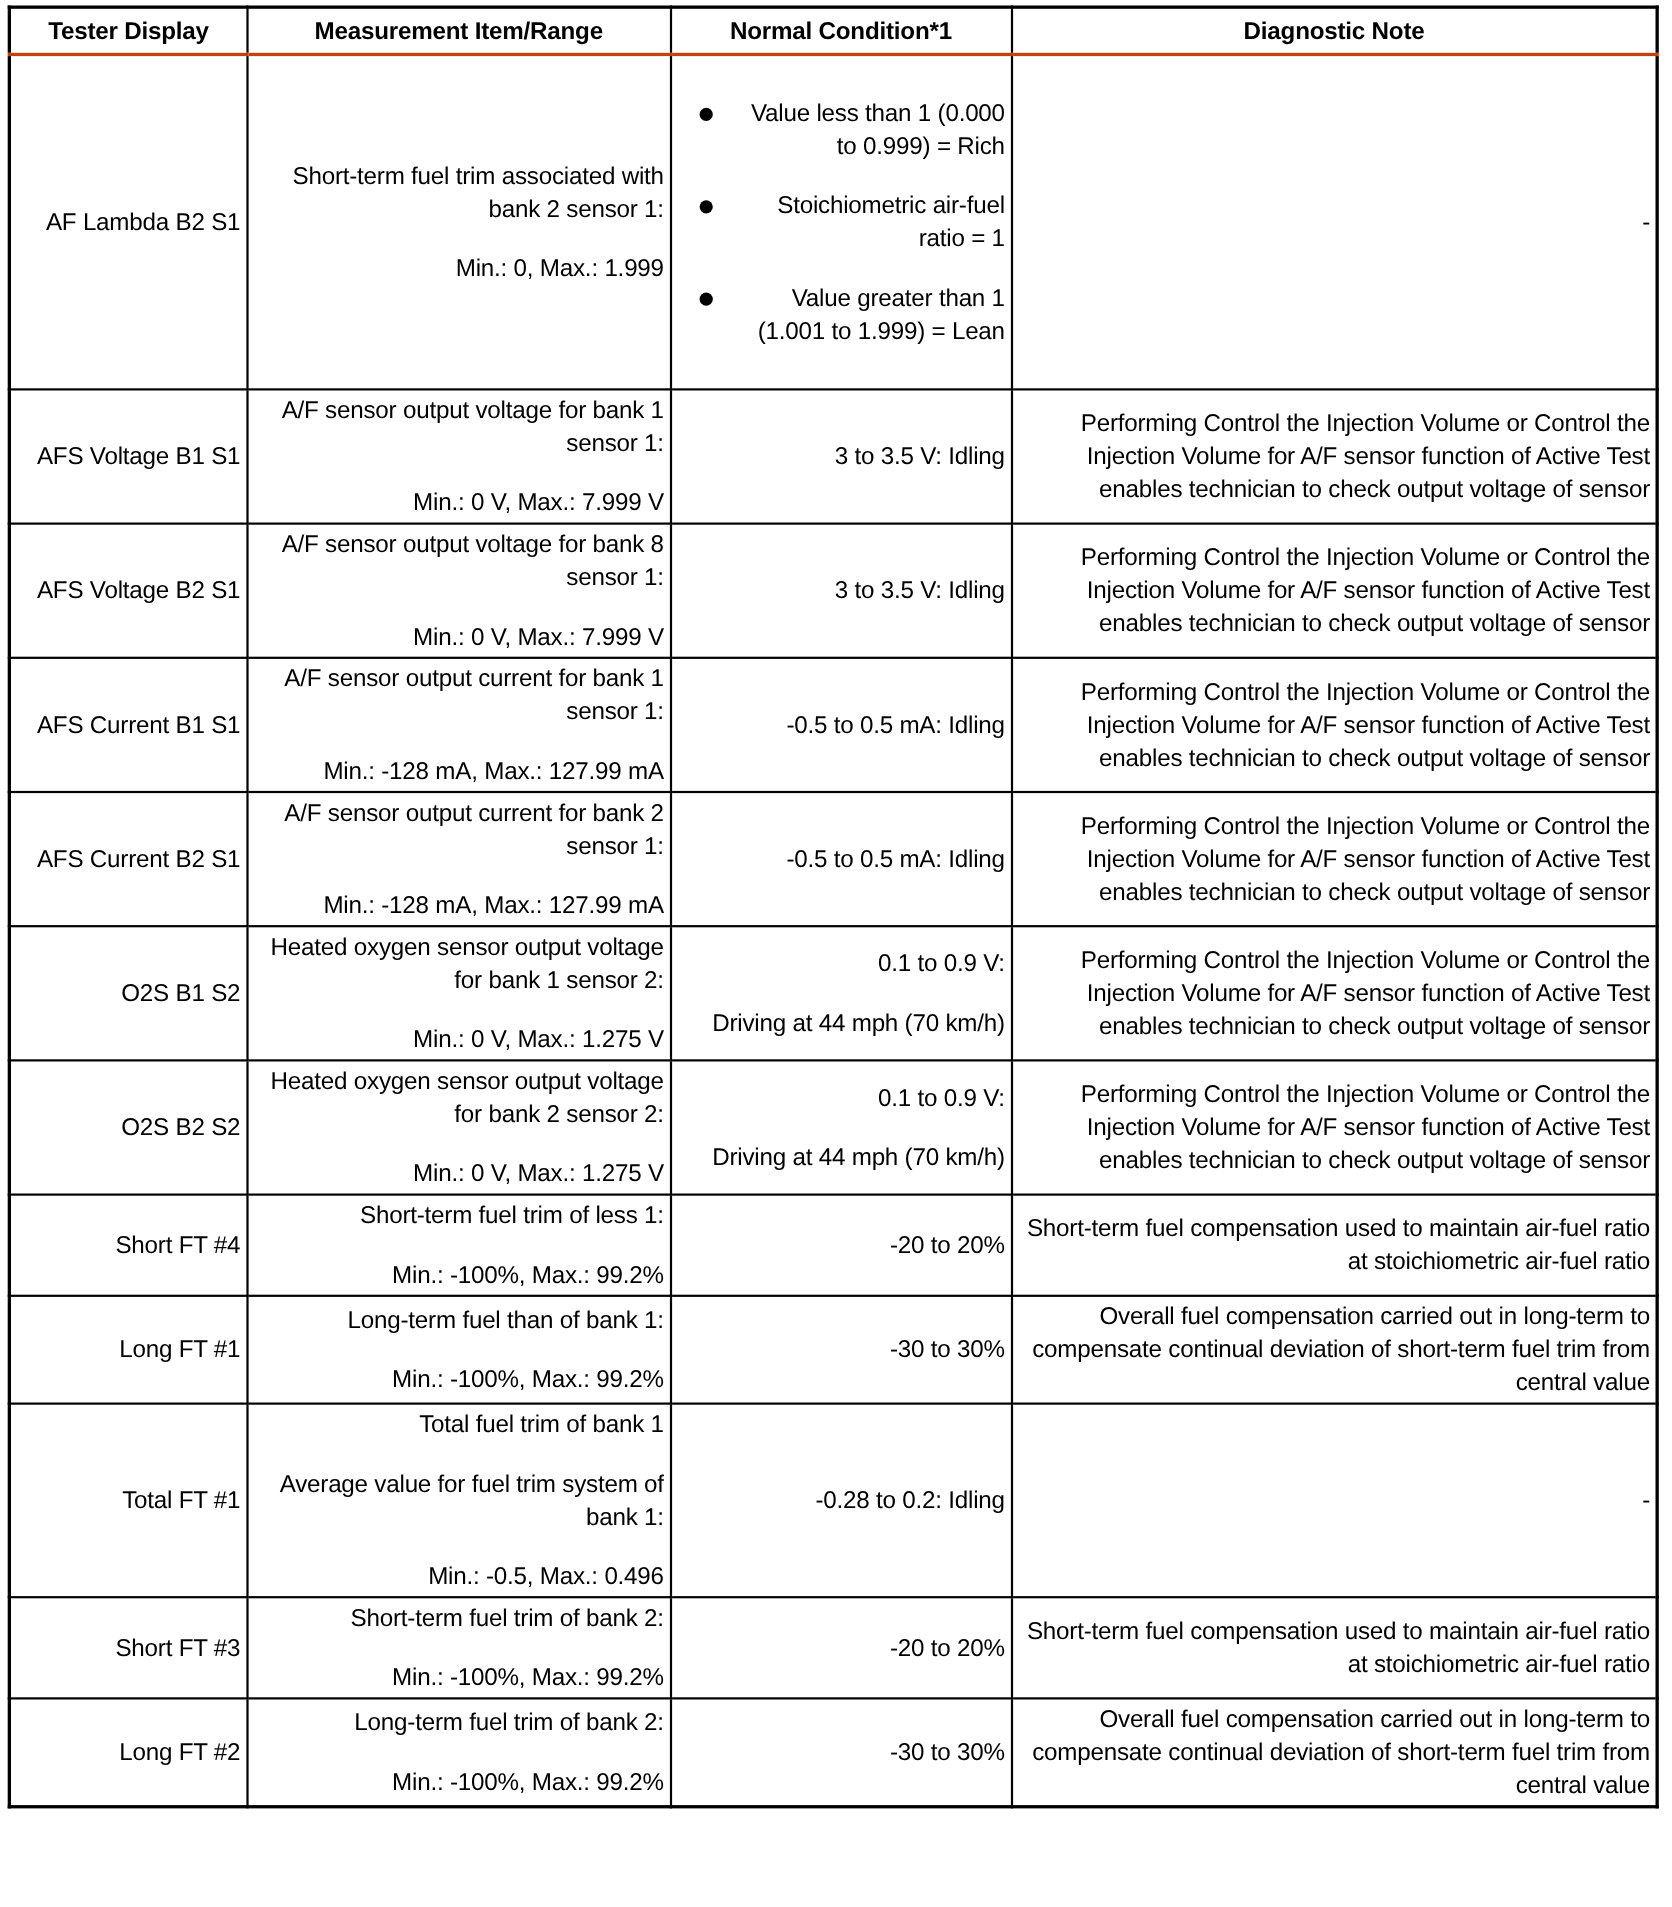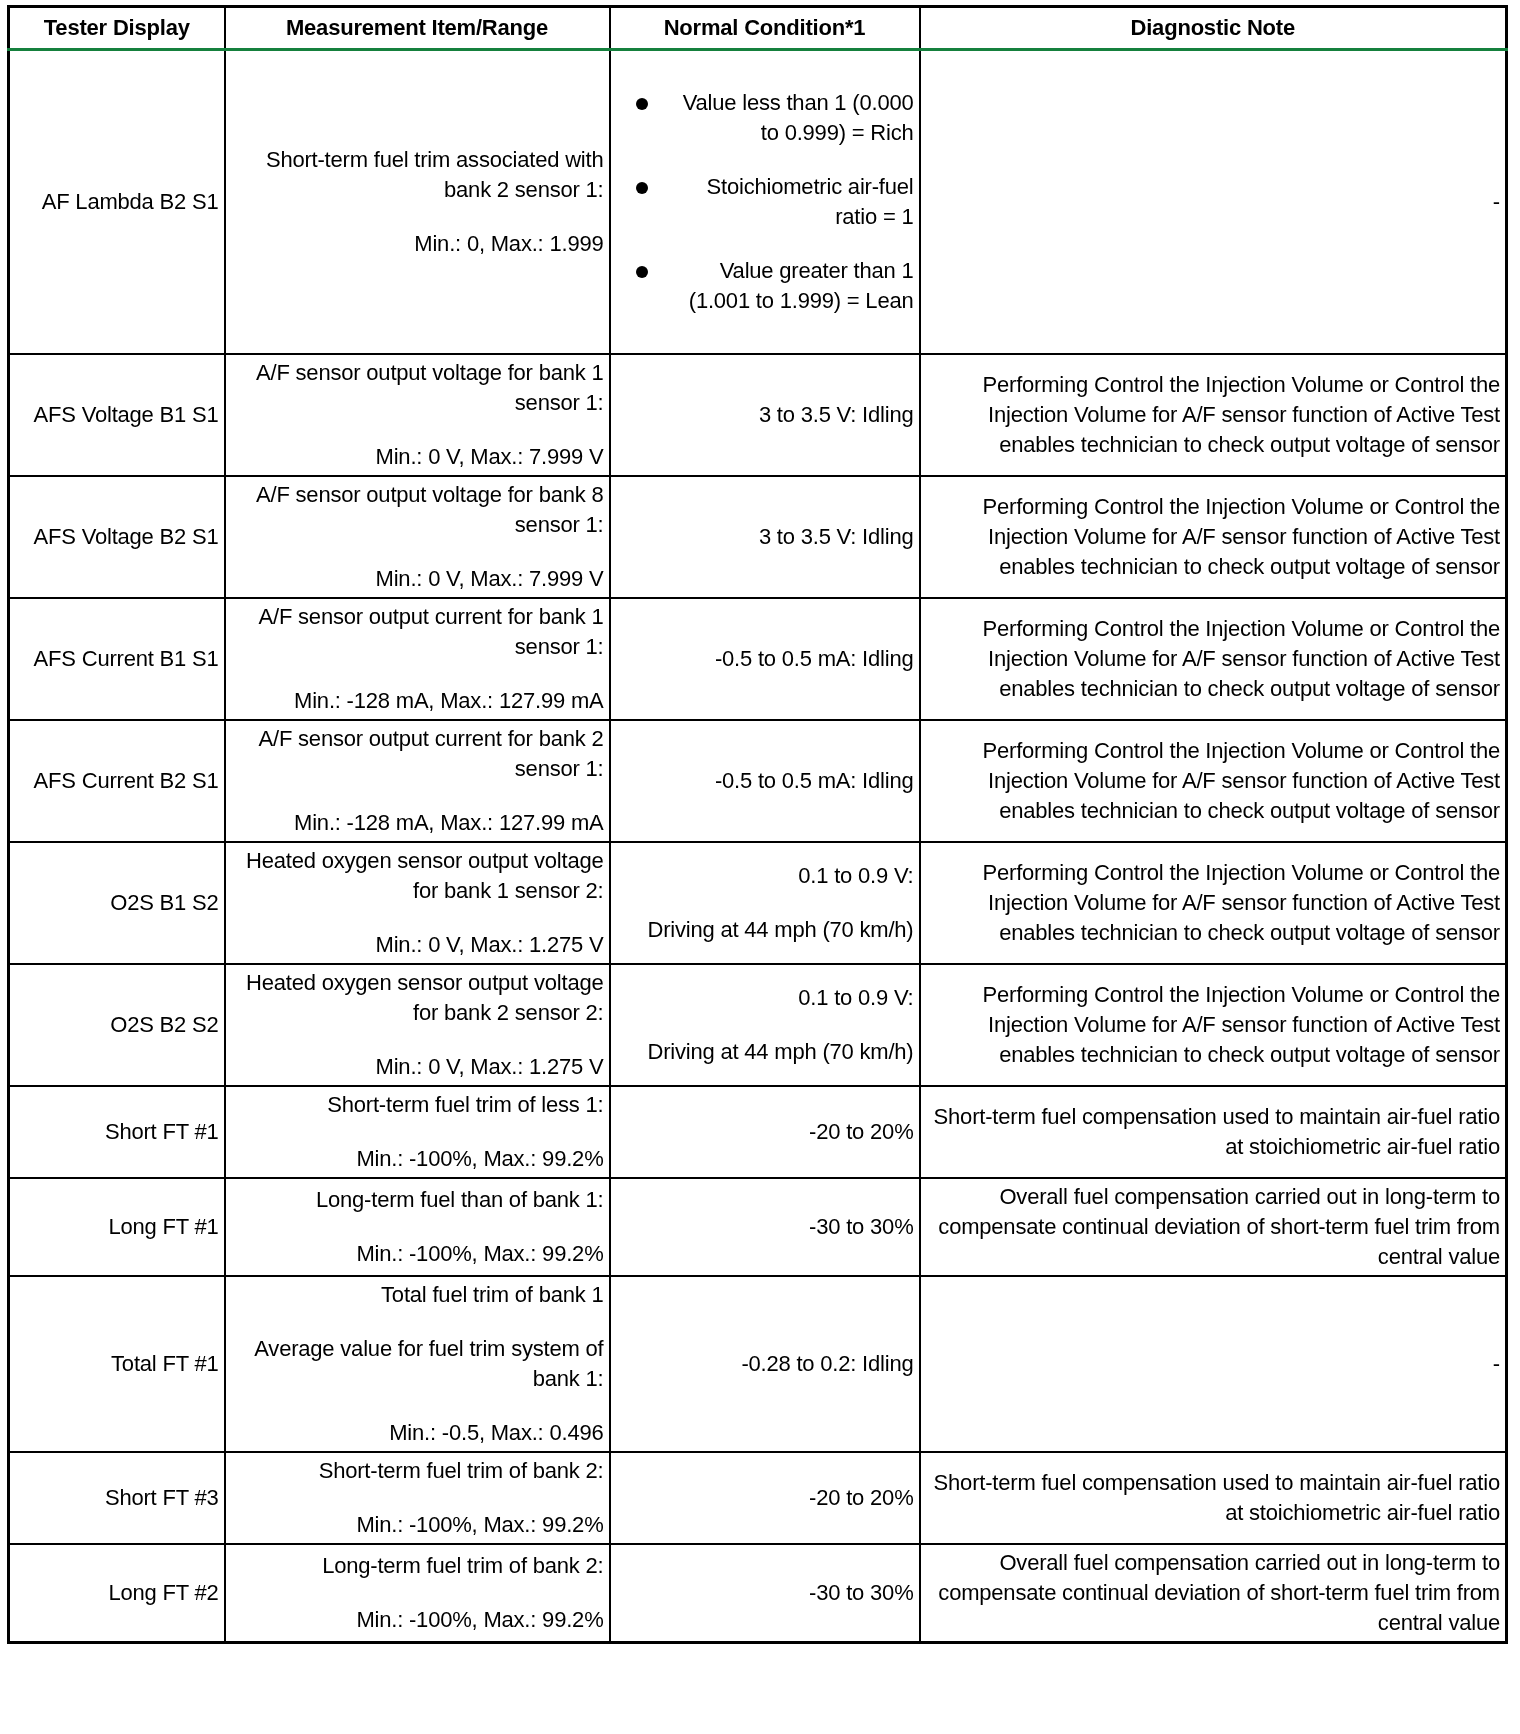--- a/index.html
+++ b/index.html
@@ -36,21 +36,21 @@
       line-height: 30px;
       text-align: right;
       letter-spacing: -0.2px;
       word-wrap: break-word;
     }
     table.spec thead th {
       font-weight: bold;
       text-align: center;
       height: 36px;
       padding: 2px 4px;
-      border-bottom: 3px solid #15803d;
+      border-bottom: 3px solid #c2410c;
     }
     .para { margin: 0; }
     .para + .para { margin-top: 24px; }
     ul.bullets {
       list-style: none;
       margin: 0;
       padding: 0;
     }
     ul.bullets li {
       position: relative;
@@ -176,21 +176,21 @@
         <p class="para">Min.: 0 V, Max.: 1.275 V</p>
       </td>
       <td>
         <p class="para">0.1 to 0.9 V:</p>
         <p class="para">Driving at 44 mph (70 km/h)</p>
       </td>
       <td>Performing Control the Injection Volume or Control the Injection Volume for A/F sensor function of Active Test enables technician to check output voltage of sensor</td>
     </tr>
 
     <tr class="r-ft">
-      <td>Short FT #1</td>
+      <td>Short FT #4</td>
       <td>
         <p class="para">Short-term fuel trim of less 1:</p>
         <p class="para">Min.: -100%, Max.: 99.2%</p>
       </td>
       <td>
         <p class="para">-20 to 20%</p>
       </td>
       <td>Short-term fuel compensation used to maintain air-fuel ratio at stoichiometric air-fuel ratio</td>
     </tr>
 

